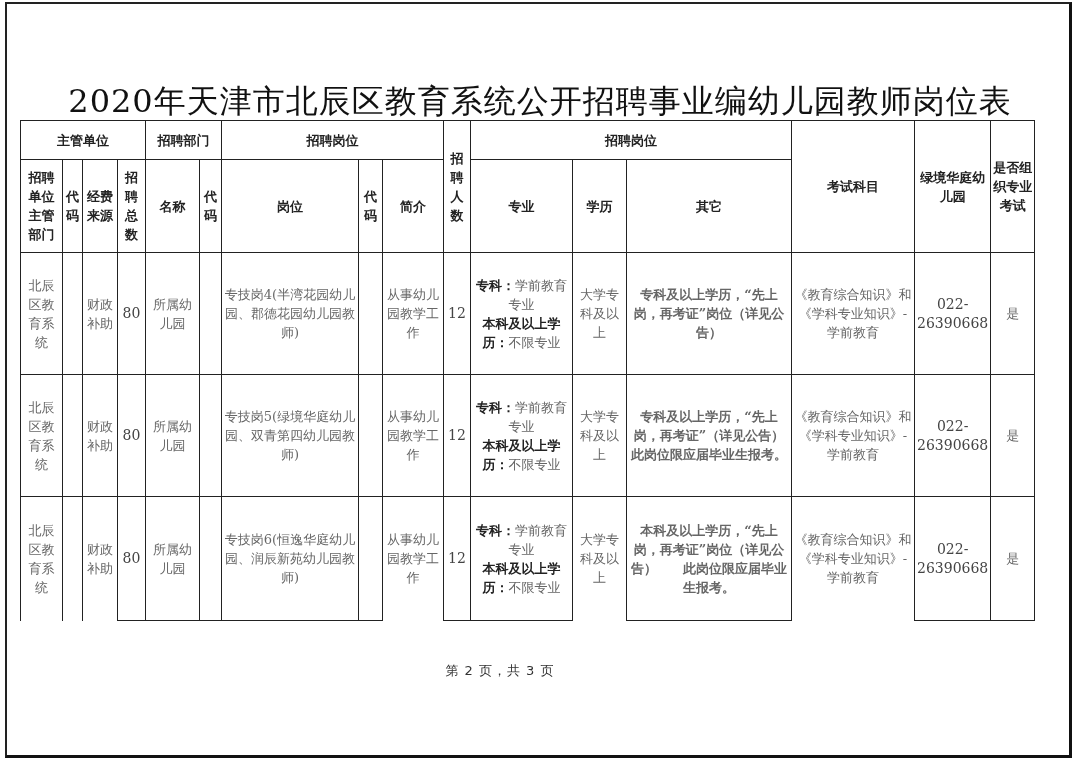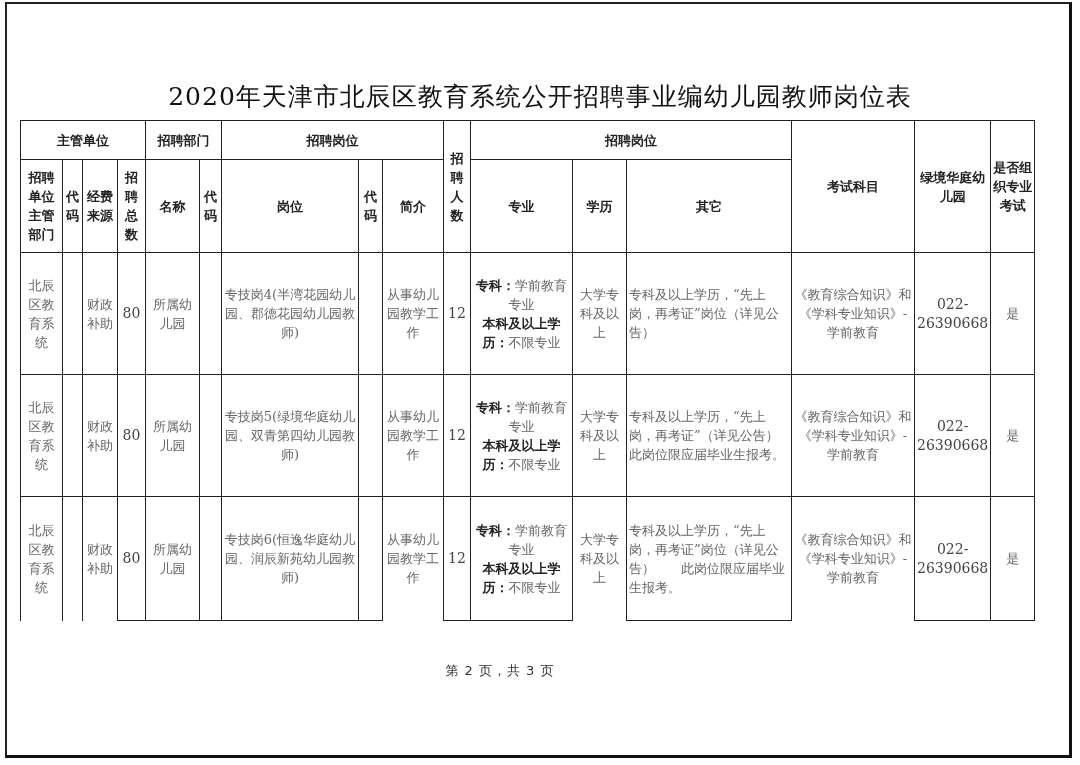--- a/index.html
+++ b/index.html
@@ -1,32 +1,32 @@
 <!DOCTYPE html>
 <html><head>
 <meta charset="utf-8">
 <style>
   html, body { margin:0; padding:0; background:#ffffff; }
   body { width:1080px; height:765px; position:relative; overflow:hidden;
          font-family: "DejaVu Serif", "Liberation Serif", serif; color:#333; }
   .page { position:absolute; left:5px; top:2px; width:1067px; height:756px;
           border:2px solid #222; border-right:3px solid #111; border-bottom:3px solid #111; box-sizing:border-box; background:#fff; }
   .title { position:absolute; left:0; width:1080px; top:80px; text-align:center;
-           font-size:25px; color:#111; letter-spacing:1px; font-family:"DejaVu Serif", serif; }
+           font-size:32px; color:#111; letter-spacing:1px; font-family:"DejaVu Serif", serif; }
   table { position:absolute; left:20px; top:120px; border-collapse:collapse; table-layout:fixed; }
   td, th { border:1px solid #222; text-align:center; vertical-align:middle; padding:0 2px;
            font-size:13px; line-height:19px; color:#666; font-weight:normal; }
   th { color:#222; font-weight:bold; font-size:13px; }
   .hdr1 { height:39px; }
   .hdr2 { height:93px; }
   .row { height:122px;padding-left:16px; }
   .row.last { height:124px; }
   .num { font-size:14px; color:#444; }
   .b { font-weight:bold; color:#222; }
-  .left { text-align:left; }
+  .left { text-align:center;font-weight:bold; }
   .footer { position:absolute; left:0; width:1000px; top:662px; text-align:center;
             font-size:13px; color:#333; font-family:"DejaVu Sans", sans-serif; letter-spacing:1px; }
   .noborder-bottom { border-bottom:none; }
 </style>
 </head>
 <body>
 
 <div class="page"></div>
 
 <div class="title">2020年天津市北辰区教育系统公开招聘事业编幼儿园教师岗位表</div>
@@ -129,21 +129,21 @@
     <td></td>
     <td>专技岗6(恒逸华庭幼儿园、润辰新苑幼儿园教师)</td>
     <td></td>
     <td class="noborder-bottom">从事幼儿园教学工作</td>
     <td class="num">12</td>
     <td>
       <span class="b">专科：</span><span>学前教育专业</span><br>
       <span class="b">本科及以上学历：</span><span>不限专业</span>
     </td>
     <td class="noborder-bottom">大学专科及以上</td>
-    <td class="left">专科及以上学历，“先上岗，再考证”岗位（详见公告）　　此岗位限应届毕业生报考。</td>
+    <td class="left">本科及以上学历，“先上岗，再考证”岗位（详见公告）　　此岗位限应届毕业生报考。</td>
     <td class="noborder-bottom">《教育综合知识》和《学科专业知识》-学前教育</td>
     <td class="num">022-26390668</td>
     <td>是</td>
   </tr>
 </tbody>
   </table>
 
 <div class="footer">第 2 页，共 3 页</div>
 
 </body></html>

